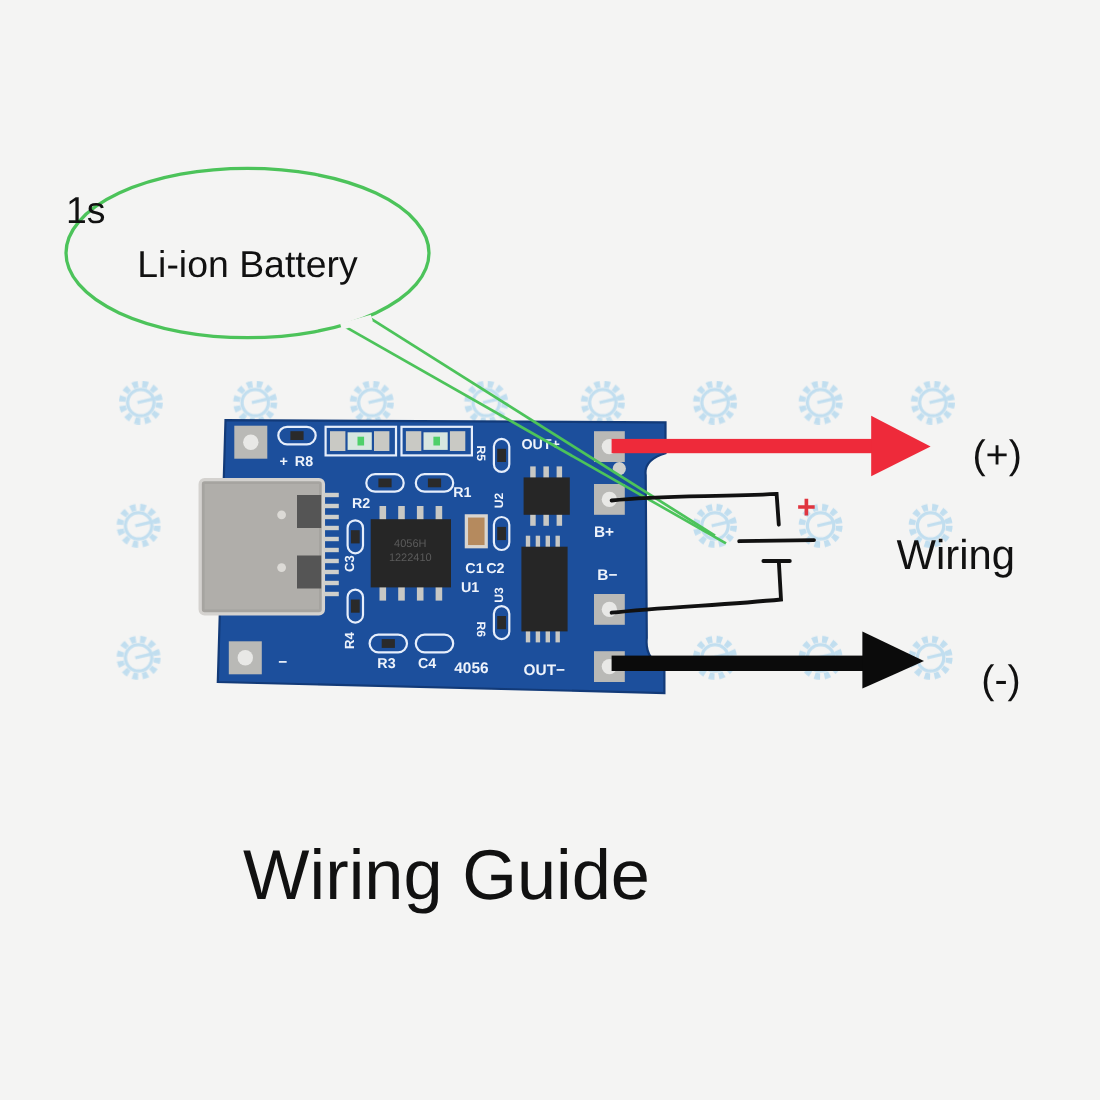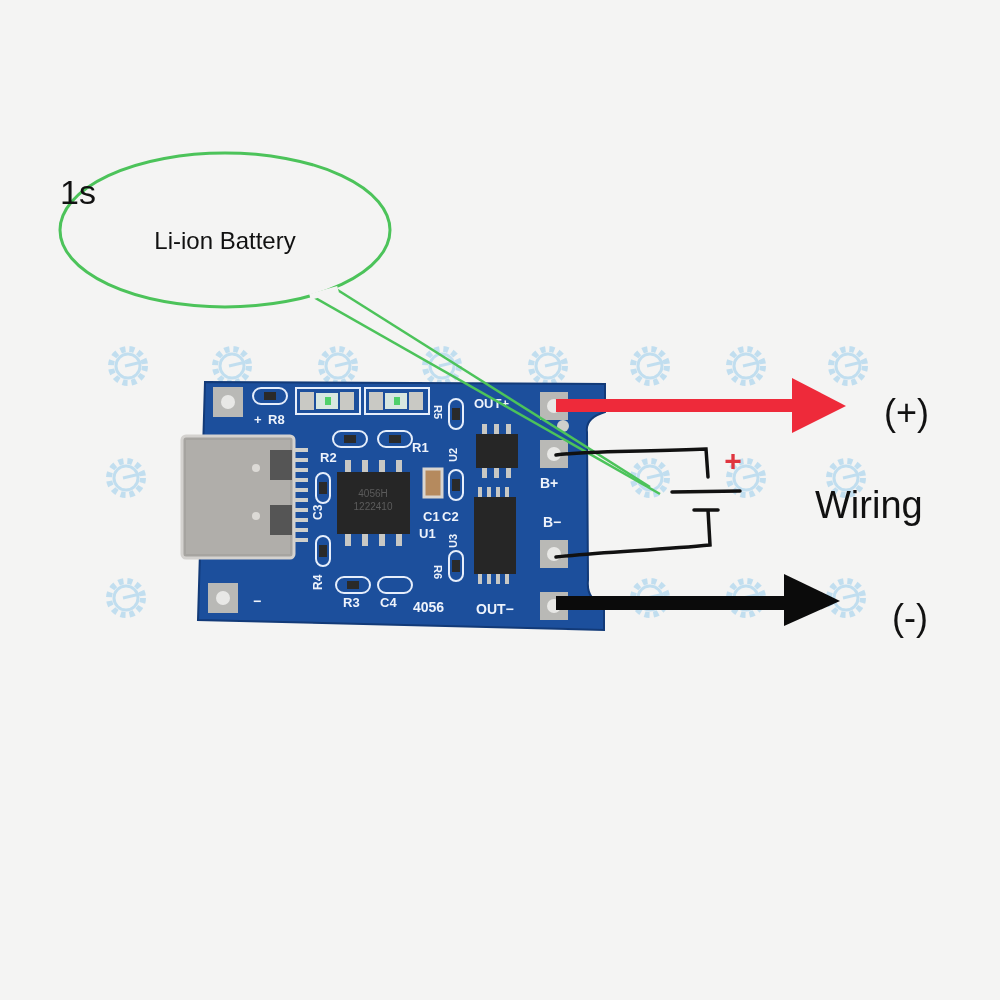--- a/index.html
+++ b/index.html
@@ -204,17 +204,18 @@
     <rect x="556" y="399" width="240" height="13" fill="#ee2a3a"></rect>
     <polygon points="792,378 846,406 792,433" fill="#ee2a3a"></polygon>
   </g>
   <g>
     <rect x="556" y="596" width="234" height="14" fill="#0b0b0b"></rect>
     <polygon points="784,574 840,601 784,626" fill="#0b0b0b"></polygon>
   </g>
 </svg>
 
 <div class="lbl" style="left:60px;top:172px;width:330px;font-size:34px;line-height:40px;">1s</div>
-<div class="lbl" style="left:60px;top:221px;width:330px;text-align:center;font-size:24px;line-height:40px;">Li-ion Battery</div>
+<div class="lbl" style="left:60px;top:221px;width:330px;text-align:center;font-size:34px;line-height:40px;">Li-ion Battery</div>
 <div class="lbl" style="left:884px;top:392px;font-size:36px;">(+)</div>
 <div class="lbl" style="left:815px;top:484px;font-size:38px;">Wiring</div>
 <div class="lbl" style="left:892px;top:597px;font-size:36px;">(-)</div>
+<div class="lbl" style="left:221px;top:758px;font-size:64px;">Wiring Guide</div>
 </div>
 
 </body></html>

